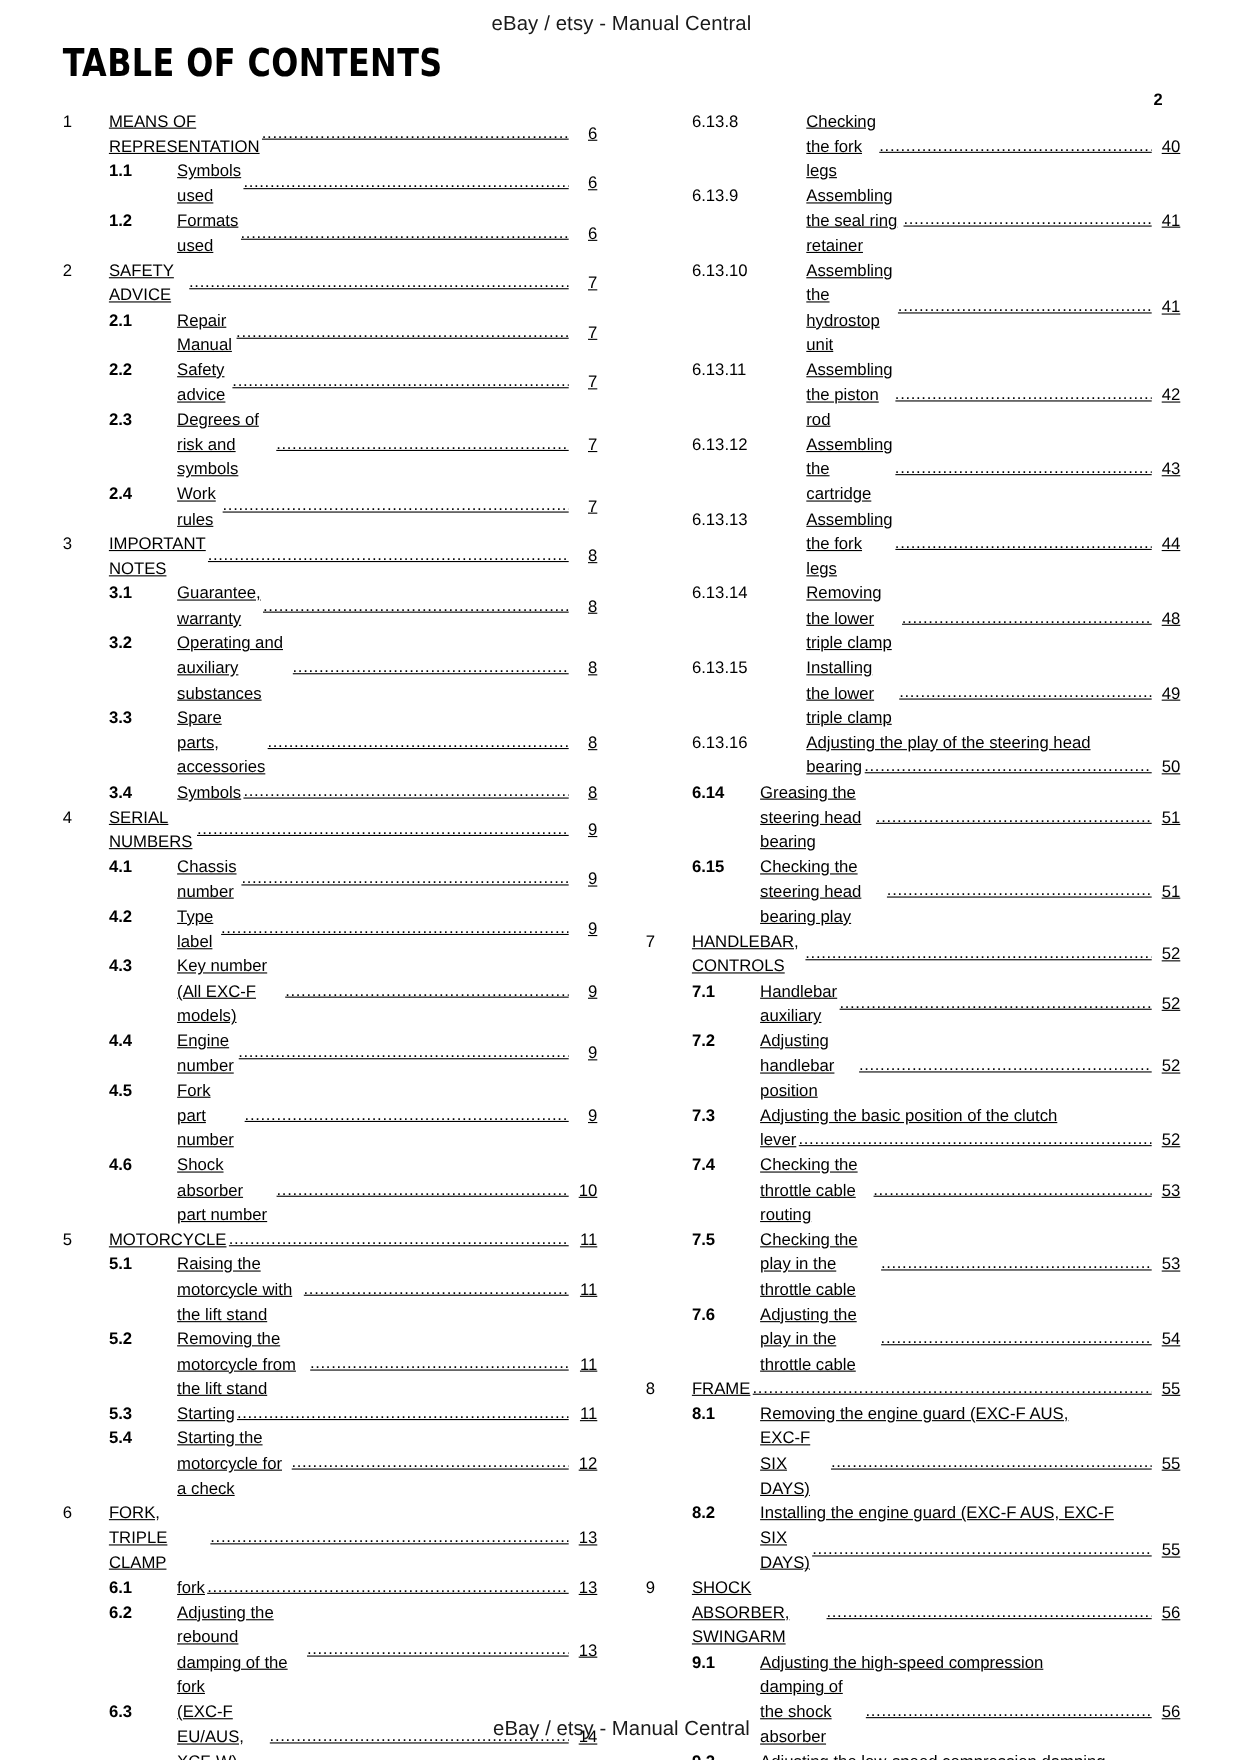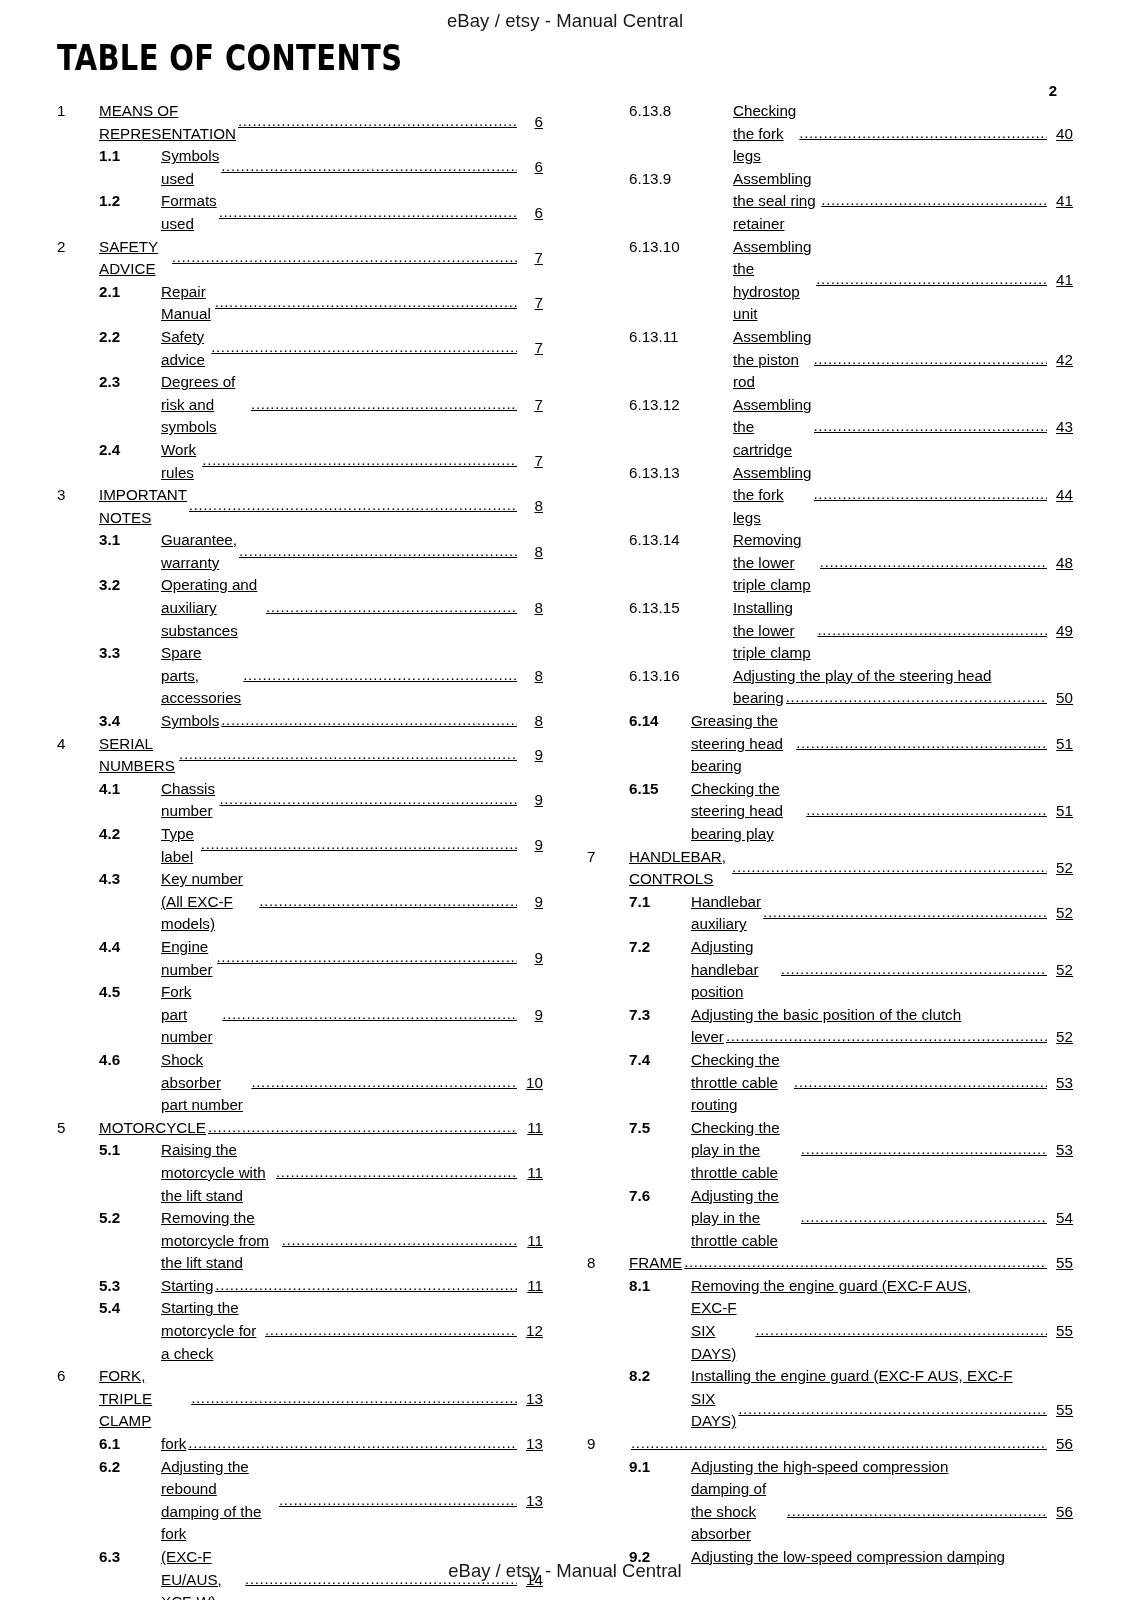--- a/index.html
+++ b/index.html
@@ -652,20 +652,21 @@
               <span class="toc-text">SIX DAYS)</span>
               <span class="toc-leader">........................................................................................................................</span>
               <span class="toc-page">55</span>
             </div>
           </div>
         </div>
         <div class="toc-entry lvl1">
           <div class="toc-num">9</div>
           <div class="toc-body">
             <div class="toc-line">
+              <span class="toc-text">SHOCK ABSORBER, SWINGARM</span>
               <span class="toc-leader">........................................................................................................................</span>
               <span class="toc-page">56</span>
             </div>
           </div>
         </div>
         <div class="toc-entry lvl2">
           <div class="toc-num">9.1</div>
           <div class="toc-body">
             <div class="wrap-first">Adjusting the high-speed compression</div>
             <div class="toc-line">

